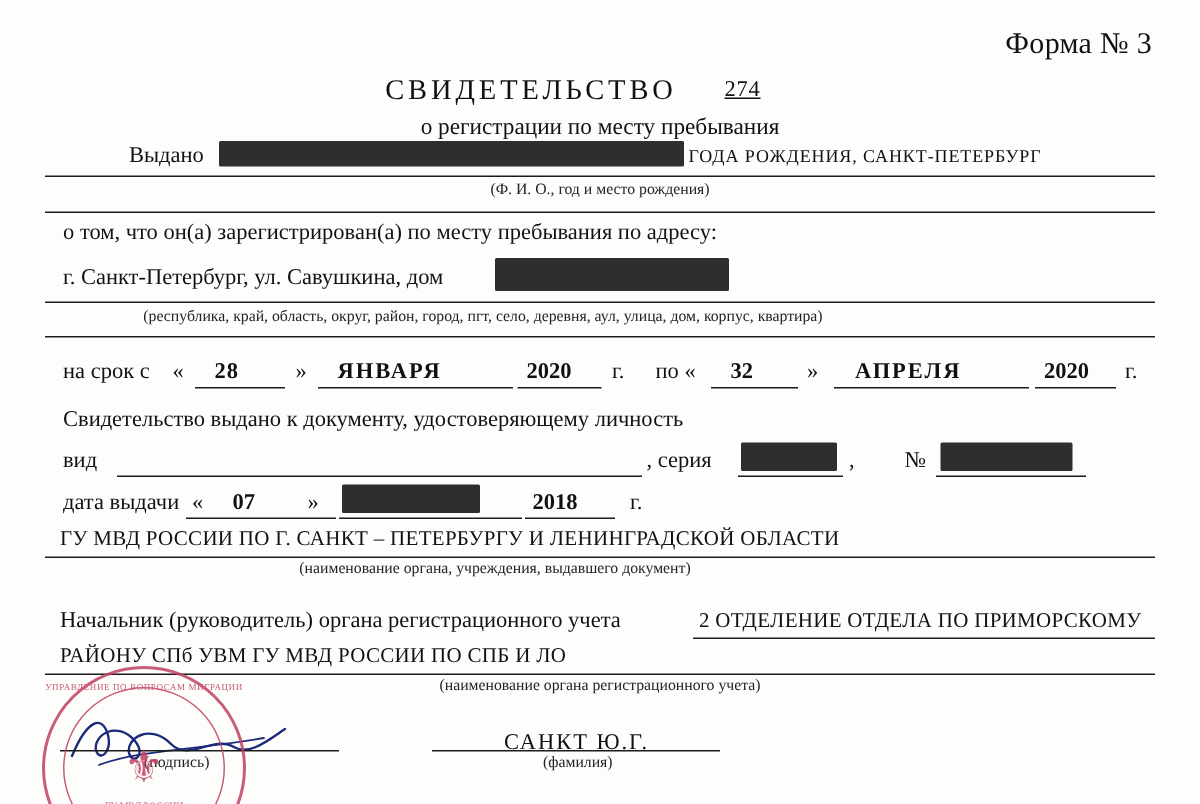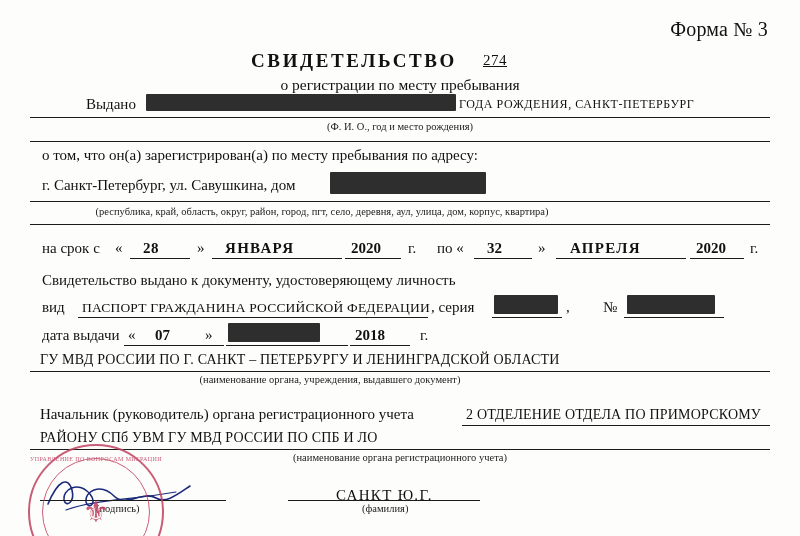--- a/index.html
+++ b/index.html
@@ -31,21 +31,21 @@
   }
   
   .title {
     position: absolute;
     top: 50px;
     left: 0;
     width: 708px;
     text-align: center;
     font-size: 19px;
     letter-spacing: 2.6px;
-    font-weight: bold;
+    font-weight: normal;
   }
   .title-number {
     position: absolute;
     top: 52px;
     left: 483px;
     font-size: 15px;
     text-decoration: underline;
     letter-spacing: 0.5px;
   }
   .subtitle {
@@ -189,21 +189,20 @@
   <div class="txt" style="left:538px; top:240px;">»</div>
   <div class="txt spaced" style="left:570px; top:240px; font-weight:bold;">АПРЕЛЯ</div>
   <div class="line" style="left:556px; top:258px; width:130px;"></div>
   <div class="txt" style="left:696px; top:240px; font-weight:bold;">2020</div>
   <div class="line" style="left:690px; top:258px; width:54px;"></div>
   <div class="txt" style="left:750px; top:240px;">г.</div>
 
   <div class="txt" style="left:42px; top:272px;">Свидетельство выдано к документу, удостоверяющему личность</div>
 
   <div class="txt" style="left:42px; top:299px;">вид</div>
-  <div class="txt" style="left:82px; top:300px; font-size:13.5px; letter-spacing:0.2px;">ПАСПОРТ ГРАЖДАНИНА РОССИЙСКОЙ ФЕДЕРАЦИИ</div>
   <div class="line" style="left:78px; top:317px; width:350px;"></div>
   <div class="txt" style="left:431px; top:299px;">, серия</div>
   <div class="redact" style="left:494px; top:295px; width:64px; height:19px;"></div>
   <div class="line" style="left:492px; top:317px; width:70px;"></div>
   <div class="txt" style="left:566px; top:299px;">,</div>
   <div class="txt" style="left:603px; top:299px;">№</div>
   <div class="redact" style="left:627px; top:295px; width:88px; height:19px;"></div>
   <div class="line" style="left:624px; top:317px; width:100px;"></div>
 
   <div class="txt" style="left:42px; top:327px;">дата выдачи</div>

